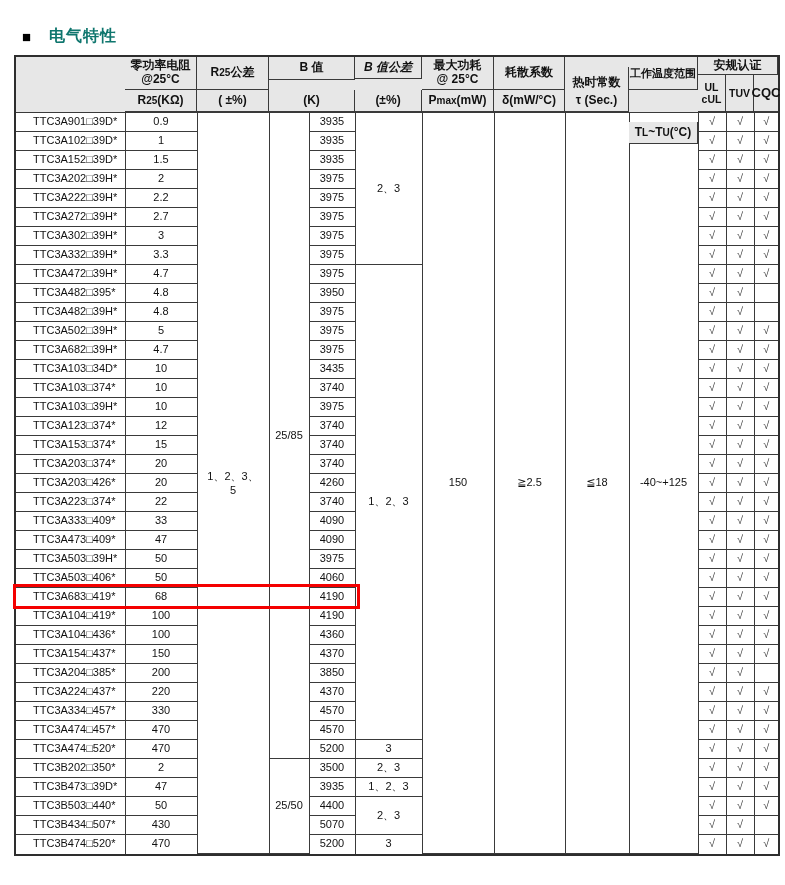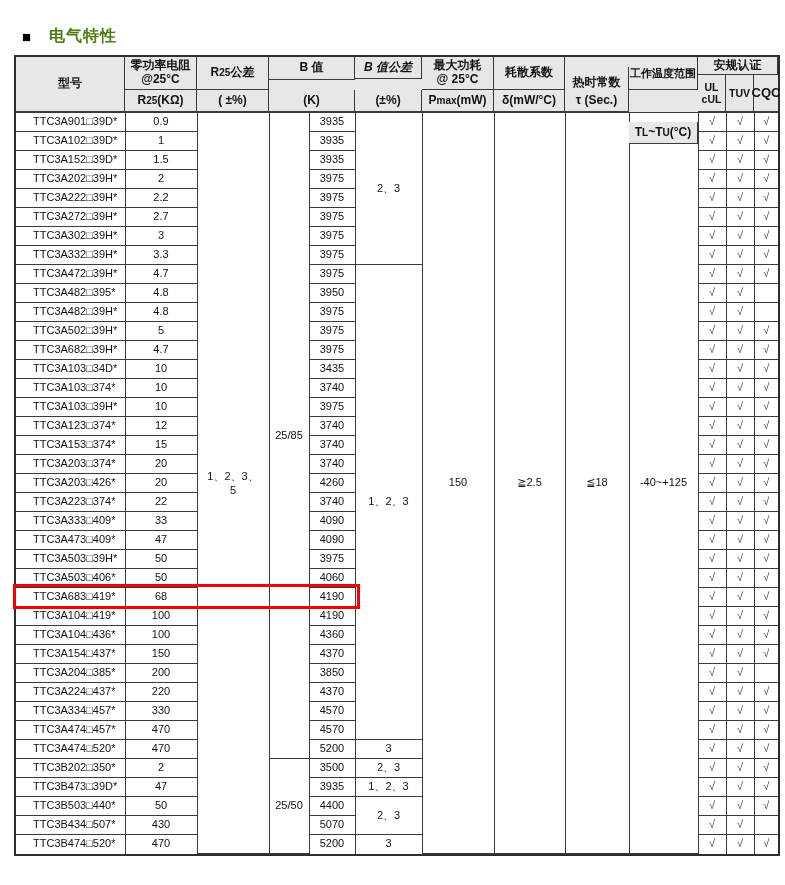--- a/index.html
+++ b/index.html
@@ -1,20 +1,20 @@
 <!DOCTYPE html>
 <html><head>
 <meta charset="utf-8">
 <style>
   html,body{margin:0;padding:0;background:#fff;width:785px;height:885px;overflow:hidden;
     font-family:"Liberation Sans","DejaVu Sans",sans-serif;color:#1a1a1a;}
   .page{position:relative;width:785px;height:885px;background:#ffffff;}
   .title{position:absolute;left:22px;top:26px;display:flex;align-items:center;gap:18px;}
   .title .bullet{font-size:15px;line-height:1;color:#000;}
-  .title .txt{font-size:16px;font-weight:bold;color:#4d7c0f;letter-spacing:1px;}
+  .title .txt{font-size:16px;font-weight:bold;color:#0f766e;letter-spacing:1px;}
   .tablewrap{position:absolute;left:14px;top:55px;width:762px;border:2px solid #2e2e2e;}
   
   .thead{position:relative;height:55px;background:#e7e7e7;}
   .hc{position:absolute;box-sizing:border-box;display:flex;align-items:center;justify-content:center;
       background:#e7e7e7;border-right:1px solid #3a3a3a;border-bottom:1px solid #3a3a3a;
       font-weight:bold;font-size:12px;text-align:center;line-height:1.15;white-space:pre-line;color:#111;}
   .hc:last-child{border-right:none;}
   sub{font-size:10px;}
   
   table{border-collapse:collapse;table-layout:fixed;width:762px;background:#fff;}
@@ -34,21 +34,20 @@
 
 <div class="page">
 
   <div class="title">
     <span class="bullet">■</span>
     <span class="txt">电气特性</span>
   </div>
 
   <div class="tablewrap">
     <div class="thead">
-      <div class="hc" style="left:0;top:0;width:109px;height:55px;">型号</div>
 
       <div class="hc" style="left:109px;top:0;width:72px;height:33px;">零功率电阻
 @25°C</div>
       <div class="hc" style="left:109px;top:33px;width:72px;height:22px;">R<sub>25</sub> (KΩ)</div>
 
       <div class="hc" style="left:181px;top:0;width:72px;height:33px;">R<sub>25</sub> 公差</div>
       <div class="hc" style="left:181px;top:33px;width:72px;height:22px;">( ±%)</div>
 
       <div class="hc" style="left:253px;top:0;width:86px;height:23px;text-align:right;">B 值</div>
       <div class="hc" style="left:253px;top:33px;width:86px;height:22px;">(K)</div>

